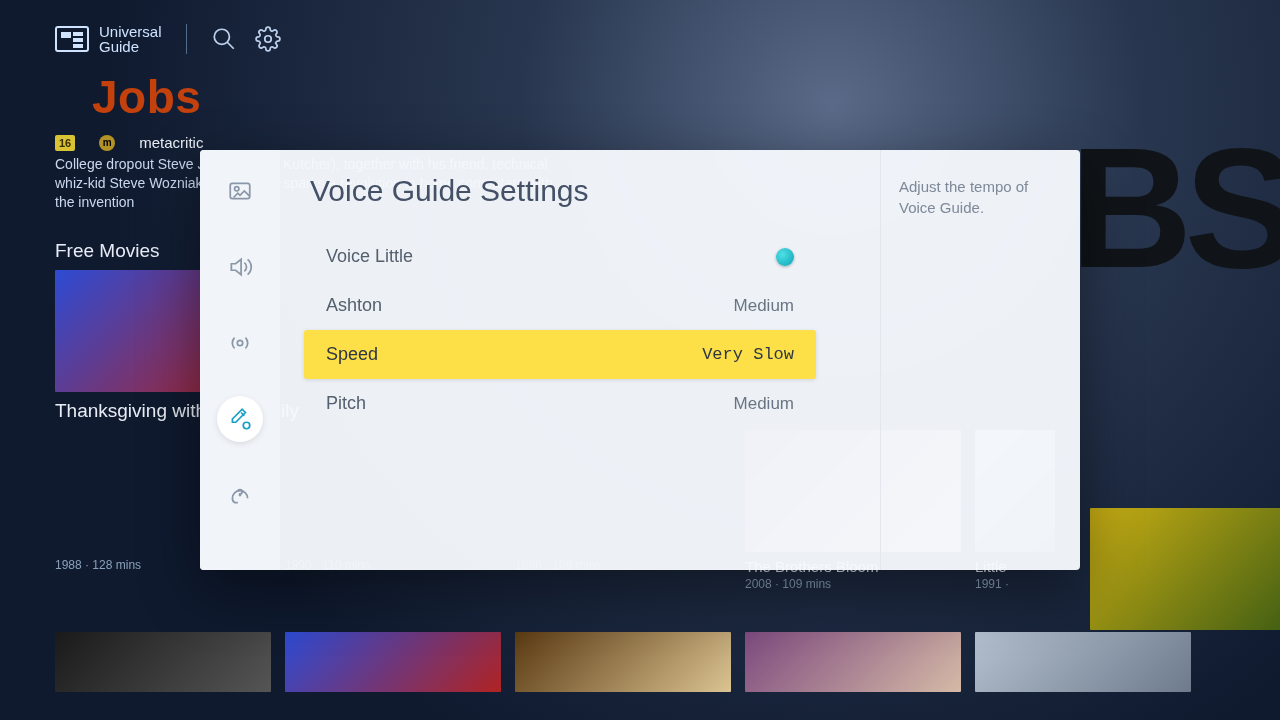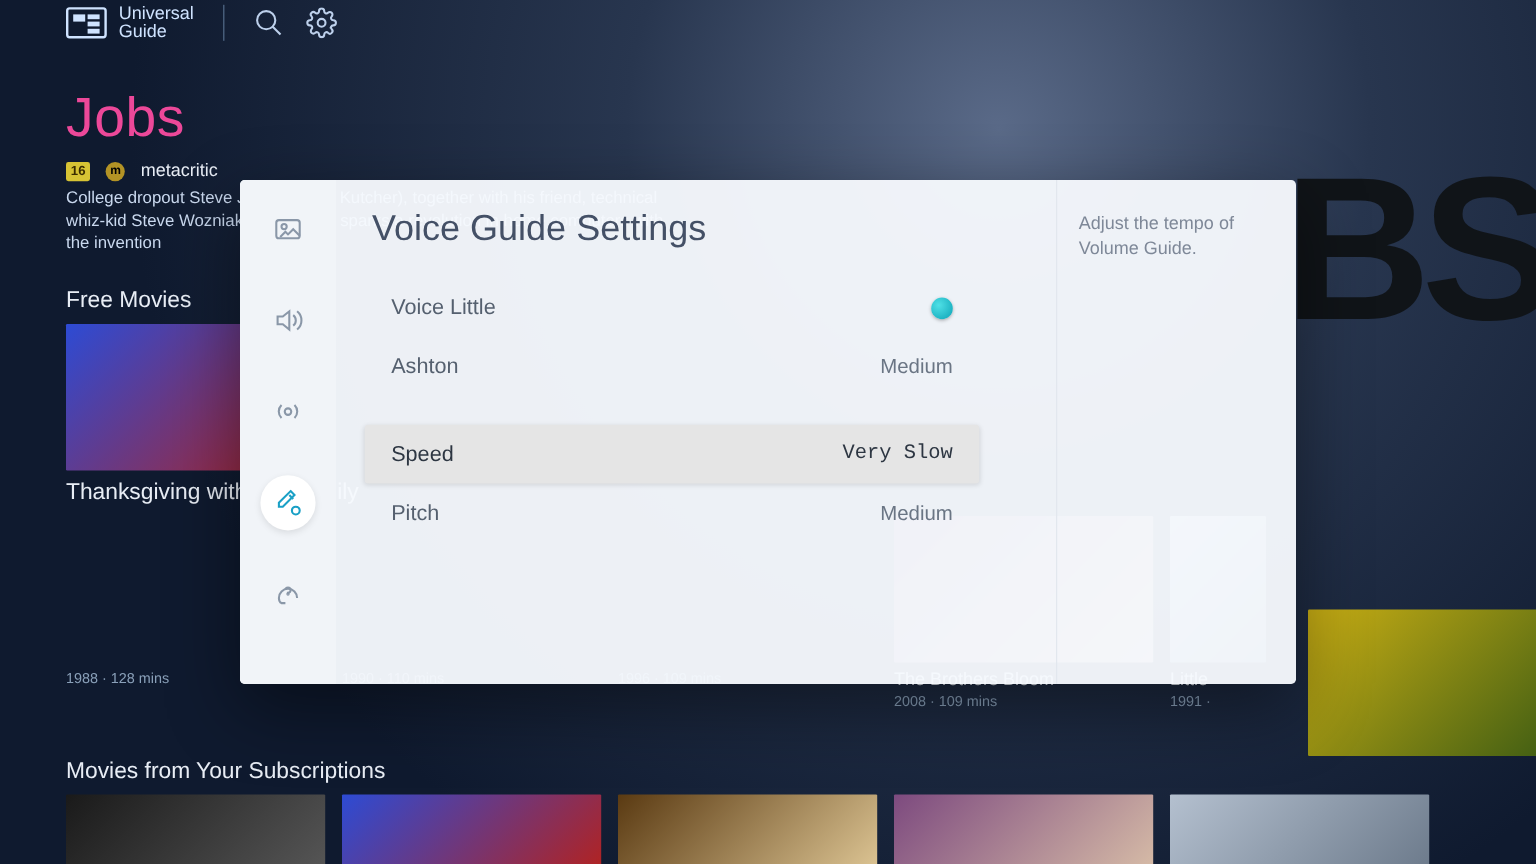--- a/index.html
+++ b/index.html
@@ -4,37 +4,37 @@
 <style>
   * { box-sizing: border-box; margin: 0; padding: 0; }
   html, body { width: 1280px; height: 720px; overflow: hidden; font-family: Arial, Helvetica, sans-serif; }
   body {
     background: radial-gradient(circle at 65% 15%, #5a6a88 0%, #28364f 30%, #0f1a2f 70%);
     color: #e8edf5;
     position: relative;
   }
   
   .header {
-    position: absolute; top: 4px; left: 55px; display: flex; align-items: center; gap: 18px;
+    position: absolute; top: 24px; left: 55px; display: flex; align-items: center; gap: 18px;
   }
   .guide-logo {
     display: flex; align-items: center; gap: 10px; color: #cfe3ff;
   }
   .guide-logo-icon {
     width: 34px; height: 26px; border: 2px solid #cfe3ff; border-radius: 3px; position: relative;
   }
   .guide-logo-icon::before { content:""; position:absolute; left:4px; top:4px; width:10px; height:6px; background:#cfe3ff; }
   .guide-logo-icon::after  { content:""; position:absolute; right:4px; top:4px; width:10px; height:4px; background:#cfe3ff; box-shadow:0 6px 0 #cfe3ff, 0 12px 0 #cfe3ff; }
   .guide-logo-text { line-height: 1; font-size: 15px; }
   .hdr-div { width:1px; height:30px; background:#7fa0c4; opacity:.6; margin: 0 6px;}
   .hdr-icon { width:26px; height:26px; stroke:#cfe3ff; stroke-width:1.6; fill:none; opacity:.9; }
 
   .featured { position:absolute; left:55px; top:70px; width: 650px; }
-  .featured h1 { font-size: 46px; font-weight: 400; letter-spacing: .5px; color:#ec4899; }
-  .rating-line { margin-top: 10px; display:flex; align-items:center; gap:13px; font-size:15px; }
+  .featured h1 { font-size: 46px; font-weight: 700; letter-spacing: .5px; color:#c2410c;margin-left:37px; }
+  .rating-line { margin-top: 10px; display:flex; align-items:center; gap:24px; font-size:15px; }
   .rating-badge { background:#d7c334; color:#3a2c00; font-size:11px; font-weight:bold; padding:2px 4px; border-radius:2px;}
   .meta-badge { width:16px;height:16px;border-radius:50%;display:inline-flex;align-items:center;justify-content:center;background:#b39325;color:#000;font-size:10px;font-weight:bold;}
   .synopsis { margin-top:4px; font-size:14px; line-height:1.35; color:#c9d8ee; max-width:520px;}
 
   .row { position:absolute; left:55px; right:0; }
   .row-title { font-size:19px; color:#e8edf5; margin-bottom:8px; font-weight:400;}
   .tiles { display:flex; gap:14px; }
   .tile { width:216px; }
   .poster { width:216px; height:122px; border-radius:1px; background:#223; }
   .p1{background:linear-gradient(135deg,#2d4bd4,#b02323);}
@@ -64,21 +64,21 @@
   .nav-btn.sel { background:#fff; box-shadow:0 2px 6px rgba(0,0,0,.1);}
   .nav-btn svg { width:26px; height:26px; stroke:#8a97a8; stroke-width:1.6; fill:none; }
   .nav-btn.sel svg { stroke:#1aa0c6; }
   .panel { flex:1; padding:24px 0 0 0; position:relative; }
   .panel-inner { padding: 0 24px; width: 560px; }
   .panel-title { font-size:30px; font-weight:400; color:#445066; margin-bottom:24px; padding-left:6px;}
   .opt {
     display:flex; justify-content:space-between; align-items:center;
     padding: 14px 22px; font-size:18px; color:#55606f; border-radius:3px;
   }
-  .opt.sel { background:#e5e5e5; box-shadow:0 1px 4px rgba(0,0,0,.12); color:#2d3642;margin-top:24px;}
+  .opt.sel { background:#fde047; box-shadow:0 1px 4px rgba(0,0,0,.12); color:#2d3642;}
   .opt .val { color:#6a7584; font-size:17px;}
   .opt.sel .val { color:#2d3642;font-family:Liberation Mono, monospace; }
   .toggle-dot { width:18px; height:18px; border-radius:50%; background: radial-gradient(circle at 35% 35%, #4fe0e6, #0ca3b6); box-shadow:0 1px 3px rgba(0,0,0,.3);}
   .help {
     position:absolute; right:0; top:0; width:200px; padding:26px 20px 0 18px;
     font-size:15px; line-height:1.4; color:#7e8898; border-left:1px solid #e2e7ee; height:100%;
   }
 </style>
 </head>
 <body>
@@ -148,21 +148,20 @@
     </div>
     <div class="tile" style="width:91px">
       <div class="poster p6" style="width:80px"></div>
       <div class="tile-cap">Little</div>
       <div class="tile-meta">1991 · </div>
     </div>
   </div>
 </div>
 
 <div class="row" style="top:632px;">
-  <div class="row-title">Movies from Your Subscriptions</div>
   <div class="tiles">
     <div class="tile">
         <div class="poster p5" style="height:60px"></div>
       </div>
     <div class="tile">
         <div class="poster p1" style="height:60px"></div>
       </div>
     <div class="tile">
         <div class="poster p2" style="height:60px"></div>
       </div>
@@ -228,15 +227,15 @@
       </div>
       <div class="opt sel">
         <span>Speed</span>
         <span class="val">Very Slow</span>
       </div>
       <div class="opt">
         <span>Pitch</span>
         <span class="val">Medium</span>
       </div>
     </div>
-    <div class="help">Adjust the tempo of Volume Guide.</div>
+    <div class="help">Adjust the tempo of Voice Guide.</div>
   </div>
 </div>
 
 </body></html>

